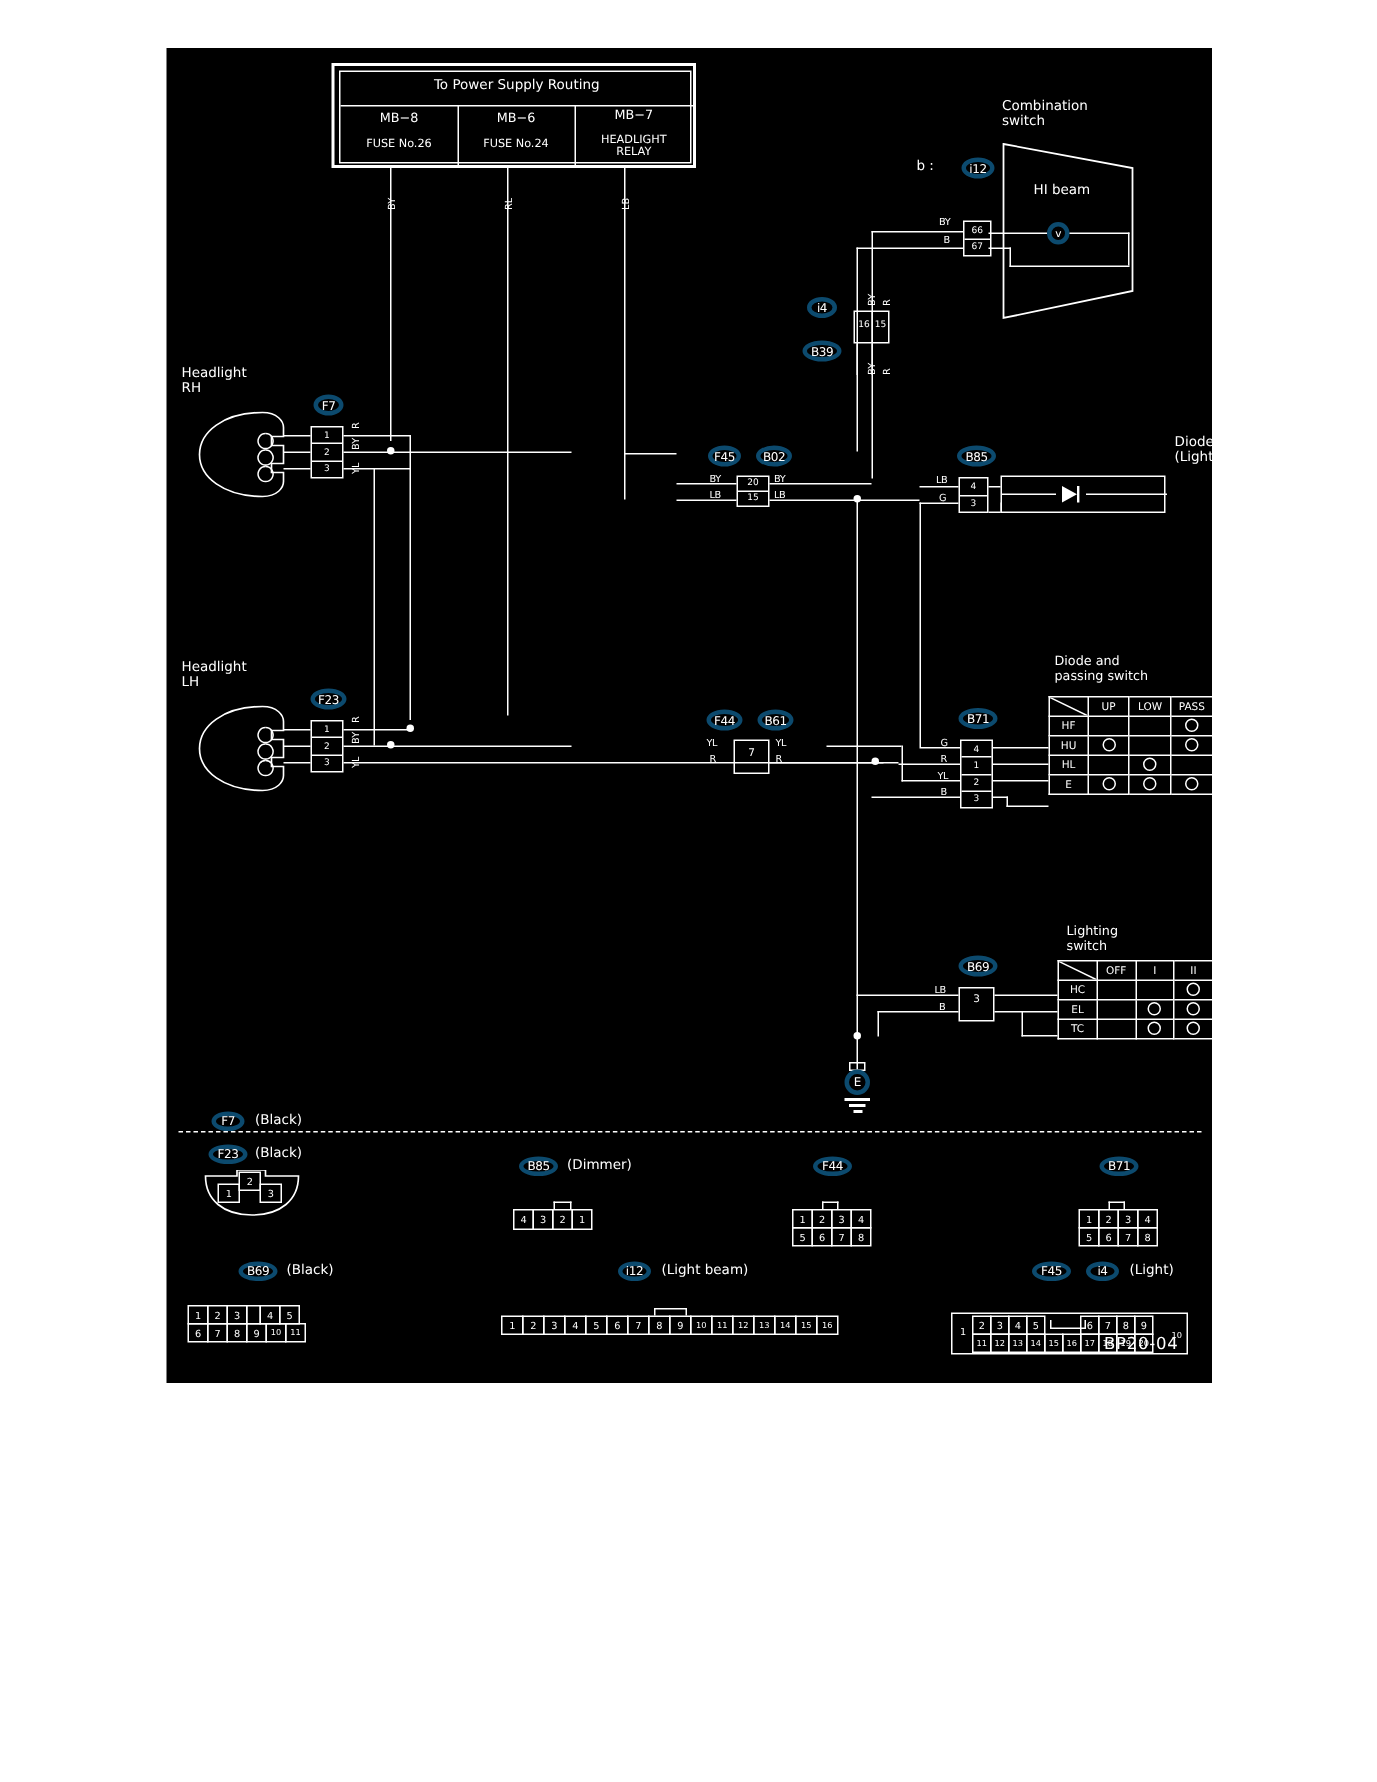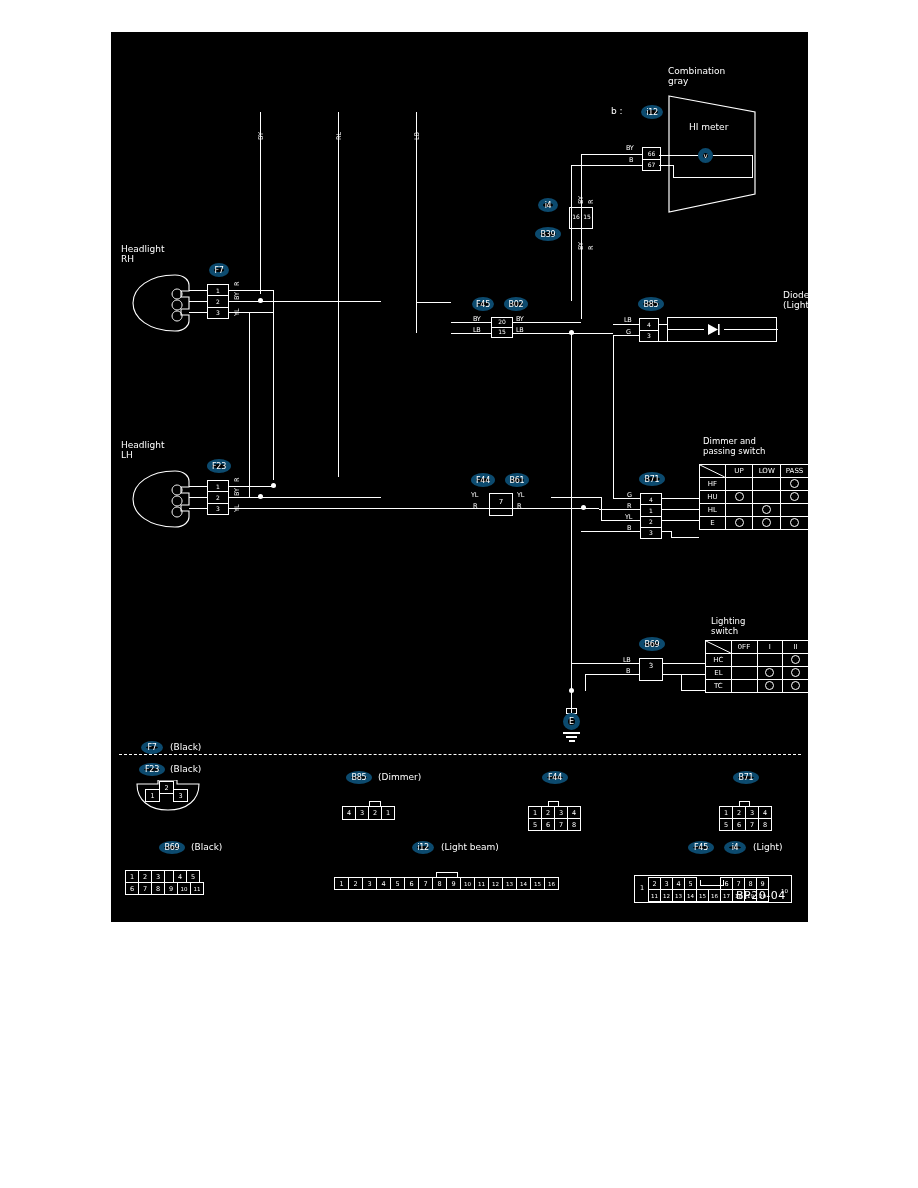--- a/index.html
+++ b/index.html
@@ -4,55 +4,73 @@
 <style>
   html,body{margin:0;padding:0;background:#ffffff;}
   body{font-family:"DejaVu Sans",sans-serif;}
   #page{position:relative;width:918px;height:1188px;background:#ffffff;overflow:hidden;}
   #diagram{position:absolute;left:111px;top:32px;width:697px;height:890px;background:#000000;}
   .lbl{position:absolute;color:#ffffff;font-family:"DejaVu Sans",sans-serif;white-space:pre;line-height:1.12;}
   .wire{position:absolute;background:#ffffff;}
   .hw{height:1px;}
   .vw{width:1px;}
   .box{position:absolute;border:1px solid #ffffff;box-sizing:border-box;}
-  .ovl{position:absolute;border:5px solid #0c4a6e;border-radius:50%;color:#fff;text-align:center;box-sizing:border-box;display:flex;align-items:center;justify-content:center;font-size:8px;letter-spacing:-0.3px;}
+  .ovl{position:absolute;border:3px solid #0c4a6e;border-radius:50%;color:#fff;text-align:center;box-sizing:border-box;display:flex;align-items:center;justify-content:center;font-size:8px;letter-spacing:-0.3px;}
   .pinbox{position:absolute;border:1px solid #ffffff;box-sizing:border-box;display:flex;flex-direction:column;}
   .pinbox>div{flex:1;border-bottom:1px solid #ffffff;color:#fff;font-size:6px;display:flex;align-items:center;justify-content:center;box-sizing:border-box;}
   .pinbox>div:last-child{border-bottom:none;}
   .wl{position:absolute;color:#fff;font-size:6.5px;letter-spacing:-0.3px;white-space:nowrap;}
   .vlbl{position:absolute;color:#fff;font-size:6.5px;white-space:nowrap;transform:rotate(-90deg);transform-origin:left top;}
   .node{position:absolute;width:5px;height:5px;background:#fff;border-radius:50%;}
   table.sw{position:absolute;border-collapse:collapse;}
   table.sw td,table.sw th{border:1px solid #ffffff;color:#ffffff;font-size:7px;font-weight:normal;padding:0;text-align:center;box-sizing:border-box;}
   .dot{display:inline-block;width:7px;height:7px;border:1px solid #fff;border-radius:50%;}
   .cells{position:absolute;display:flex;}
   .cells>span{border:1px solid #fff;color:#fff;font-size:6.5px;display:flex;align-items:center;justify-content:center;box-sizing:border-box;margin-right:-1px;}
   .divider{position:absolute;border-top:1px dashed #ffffff;}
 </style>
 </head>
 <body>
 
 <div id="page">
   <div id="diagram">
 
+    <div class="box" style="left:110px;top:10px;width:243px;height:70px;border-width:2px;">
+      <div class="box" style="left:3px;top:3px;width:235px;height:62px;border-width:1px;">
+        <div class="lbl" style="left:0;top:4px;width:235px;text-align:center;font-size:9px;">To Power Supply Routing</div>
+        <div class="wire hw" style="left:0;top:22px;width:235px;"></div>
+        <div class="wire vw" style="left:78px;top:22px;height:40px;"></div>
+        <div class="wire vw" style="left:156px;top:22px;height:40px;"></div>
+
+        <div class="lbl" style="left:0;top:27px;width:78px;text-align:center;font-size:8.5px;">MB−8</div>
+        <div class="lbl" style="left:0;top:44px;width:78px;text-align:center;font-size:7.5px;">FUSE No.26</div>
+
+        <div class="lbl" style="left:78px;top:27px;width:78px;text-align:center;font-size:8.5px;">MB−6</div>
+        <div class="lbl" style="left:78px;top:44px;width:78px;text-align:center;font-size:7.5px;">FUSE No.24</div>
+
+        <div class="lbl" style="left:156px;top:25px;width:79px;text-align:center;font-size:8.5px;">MB−7</div>
+        <div class="lbl" style="left:156px;top:41px;width:79px;text-align:center;font-size:7.5px;line-height:1.05;">HEADLIGHT
+RELAY</div>
+      </div>
+    </div>
 
     <div class="wire vw" style="left:149px;top:80px;height:182px;"></div>
     <div class="wire vw" style="left:227px;top:80px;height:365px;"></div>
     <div class="wire vw" style="left:305px;top:80px;height:190px;"></div>
 
     <div class="vlbl" style="left:146px;top:108px;">BY</div>
     <div class="vlbl" style="left:224px;top:108px;">RL</div>
     <div class="vlbl" style="left:302px;top:108px;">LB</div>
 
     <div class="lbl" style="left:557px;top:34px;font-size:9px;">Combination
-gray</div>
+switch</div>
     <svg style="position:absolute;left:552px;top:62px;width:100px;height:120px;" viewBox="0 0 100 120">
       <polygon points="6,2 92,18 92,100 6,118" fill="none" stroke="#ffffff" stroke-width="1.2"></polygon>
     </svg>
-    <div class="lbl" style="left:578px;top:90px;font-size:9px;">HI meter</div>
+    <div class="lbl" style="left:578px;top:90px;font-size:9px;">HI beam</div>
 
     <div class="ovl" style="left:587px;top:116px;width:15px;height:15px;font-size:7px;">v</div>
     <div class="wire hw" style="left:548px;top:123px;width:39px;"></div>
     <div class="wire hw" style="left:602px;top:123px;width:40px;"></div>
     <div class="wire vw" style="left:641px;top:123px;height:22px;"></div>
     <div class="wire hw" style="left:562px;top:145px;width:80px;"></div>
     <div class="wire vw" style="left:562px;top:133px;height:13px;"></div>
     <div class="wire hw" style="left:548px;top:133px;width:15px;"></div>
 
     <div class="ovl" style="left:530px;top:73px;width:22px;height:14px;">i12</div>
@@ -212,21 +230,21 @@
     <div class="wl" style="left:516px;top:470px;">R</div>
     <div class="wl" style="left:514px;top:481px;">YL</div>
     <div class="wl" style="left:516px;top:492px;">B</div>
     <div class="wire hw" style="left:502px;top:466px;width:27px;"></div>
     <div class="wire hw" style="left:488px;top:477px;width:41px;"></div>
     <div class="wire hw" style="left:490px;top:488px;width:39px;"></div>
     <div class="wire hw" style="left:470px;top:499px;width:59px;"></div>
     <div class="wire vw" style="left:490px;top:465px;height:24px;"></div>
     <div class="wire hw" style="left:440px;top:465px;width:50px;"></div>
 
-    <div class="lbl" style="left:592px;top:405px;font-size:8.5px;">Dimmer and
+    <div class="lbl" style="left:592px;top:405px;font-size:8.5px;">Diode and
 passing switch</div>
 
     <div class="wire hw" style="left:551px;top:466px;width:37px;"></div>
     <div class="wire hw" style="left:551px;top:477px;width:37px;"></div>
     <div class="wire hw" style="left:551px;top:488px;width:37px;"></div>
     <div class="wire hw" style="left:560px;top:505px;width:28px;"></div>
     <div class="wire vw" style="left:560px;top:499px;height:7px;"></div>
     <div class="wire hw" style="left:551px;top:499px;width:10px;"></div>
 
     <table class="sw" style="left:588px;top:432px;width:110px;">
@@ -286,21 +304,21 @@
     <div class="wire vw" style="left:570px;top:642px;height:17px;"></div>
 
     <table class="sw" style="left:594px;top:608px;width:104px;">
       <tbody>
           <tr>
         <th style="width:26px;height:13px;position:relative;">
           <svg style="position:absolute;left:0;top:0;width:100%;height:100%;">
                 <line x1="0" y1="0" x2="100%" y2="100%" stroke="#ffffff" stroke-width="1"></line>
               </svg>
         </th>
-        <th style="width:26px;font-family:Liberation Mono, monospace;">OFF</th>
+        <th style="width:26px;">OFF</th>
         <th style="width:26px;">I</th>
         <th style="width:26px;">II</th>
       </tr>
       <tr>
         <td style="height:13px;">HC</td>
         <td></td>
         <td></td>
         <td><span class="dot"></span></td>
       </tr>
       <tr>

